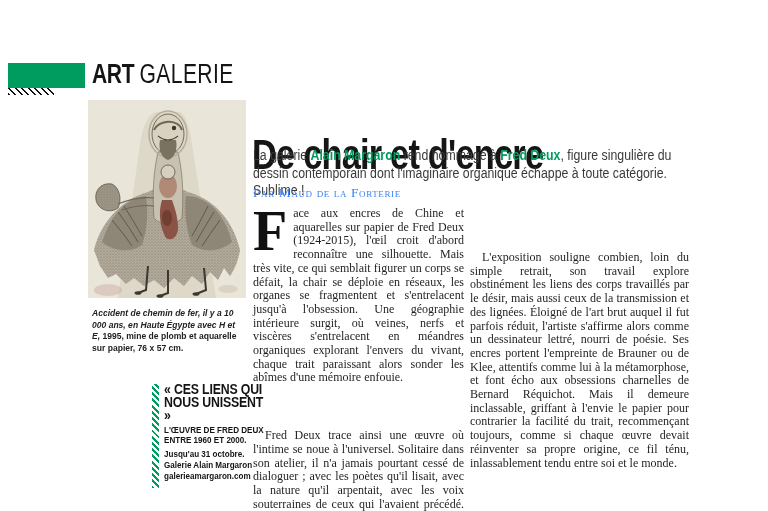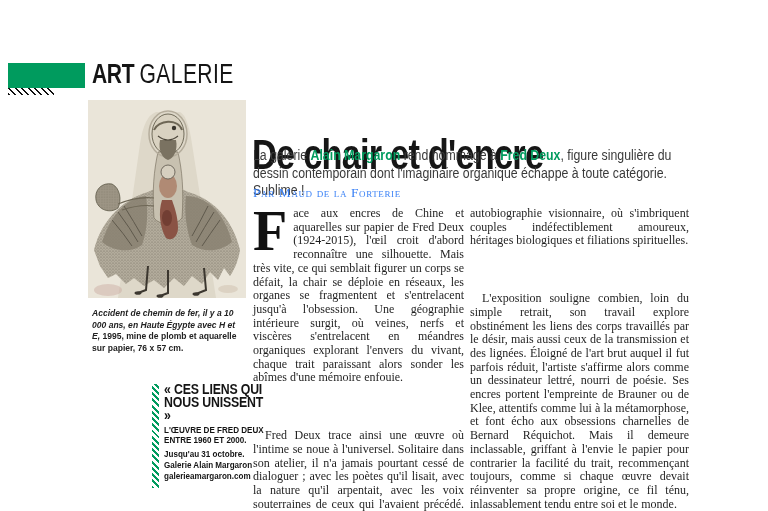--- a/index.html
+++ b/index.html
@@ -127,17 +127,16 @@
   <div class="standfirst"><span>La galerie </span><span class="green">Alain Margaron</span><span> rend hommage à </span><span class="green">Fred Deux</span><span>, figure singulière du dessin contemporain dont l'imaginaire organique échappe à toute catégorie. Sublime !</span></div>
 
   <div class="byline">Par Maud de la Forterie</div>
 
   <div class="bodycol col1">
     <p><span class="dropcap">F</span><span>ace aux encres de Chine et aquarelles sur papier de Fred Deux (1924-2015), l'œil croit d'abord reconnaître une silhouette. Mais très vite, ce qui semblait figurer un corps se défait, la chair se déploie en réseaux, les organes se fragmentent et s'entrelacent jusqu'à l'obsession. Une géographie intérieure surgit, où veines, nerfs et viscères s'entrelacent en méandres organiques explorant l'envers du vivant, chaque trait paraissant alors sonder les abîmes d'une mémoire enfouie.</span></p>
     <p class="indent">Fred Deux trace ainsi une œuvre où l'intime se noue à l'universel. Solitaire dans son atelier, il n'a jamais pourtant cessé de dialoguer ; avec les poètes qu'il lisait, avec la nature qu'il arpentait, avec les voix souterraines de ceux qui l'avaient précédé. Ses dessins composent alors une</p>
   </div>
 
   <div class="bodycol col2">
-    <p>autobiographie visionnaire, où s'imbriquent couples indéfectiblement amoureux, héritages biologiques et filiations spirituelles.</p>
     <p class="indent">L'exposition souligne combien, loin du simple retrait, son travail explore obstinément les liens des corps travaillés par le désir, mais aussi ceux de la transmission et des lignées. Éloigné de l'art brut auquel il fut parfois réduit, l'artiste s'affirme alors comme un dessinateur lettré, nourri de poésie. Ses encres portent l'empreinte de Brauner ou de Klee, attentifs comme lui à la métamorphose, et font écho aux obsessions charnelles de Bernard Réquichot. Mais il demeure inclassable, griffant à l'envie le papier pour contrarier la facilité du trait, recommençant toujours, comme si chaque œuvre devait réinventer sa propre origine, ce fil ténu, inlassablement tendu entre soi et le monde.</p>
   </div>
 
 </div>
 
 </body></html>

